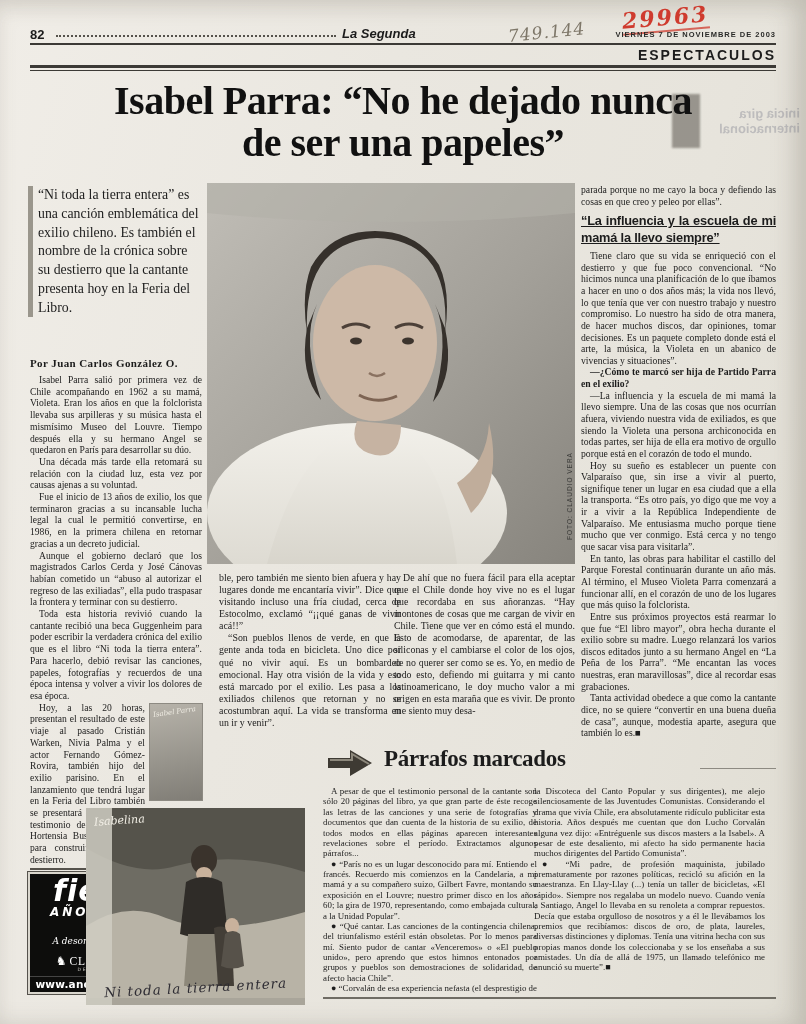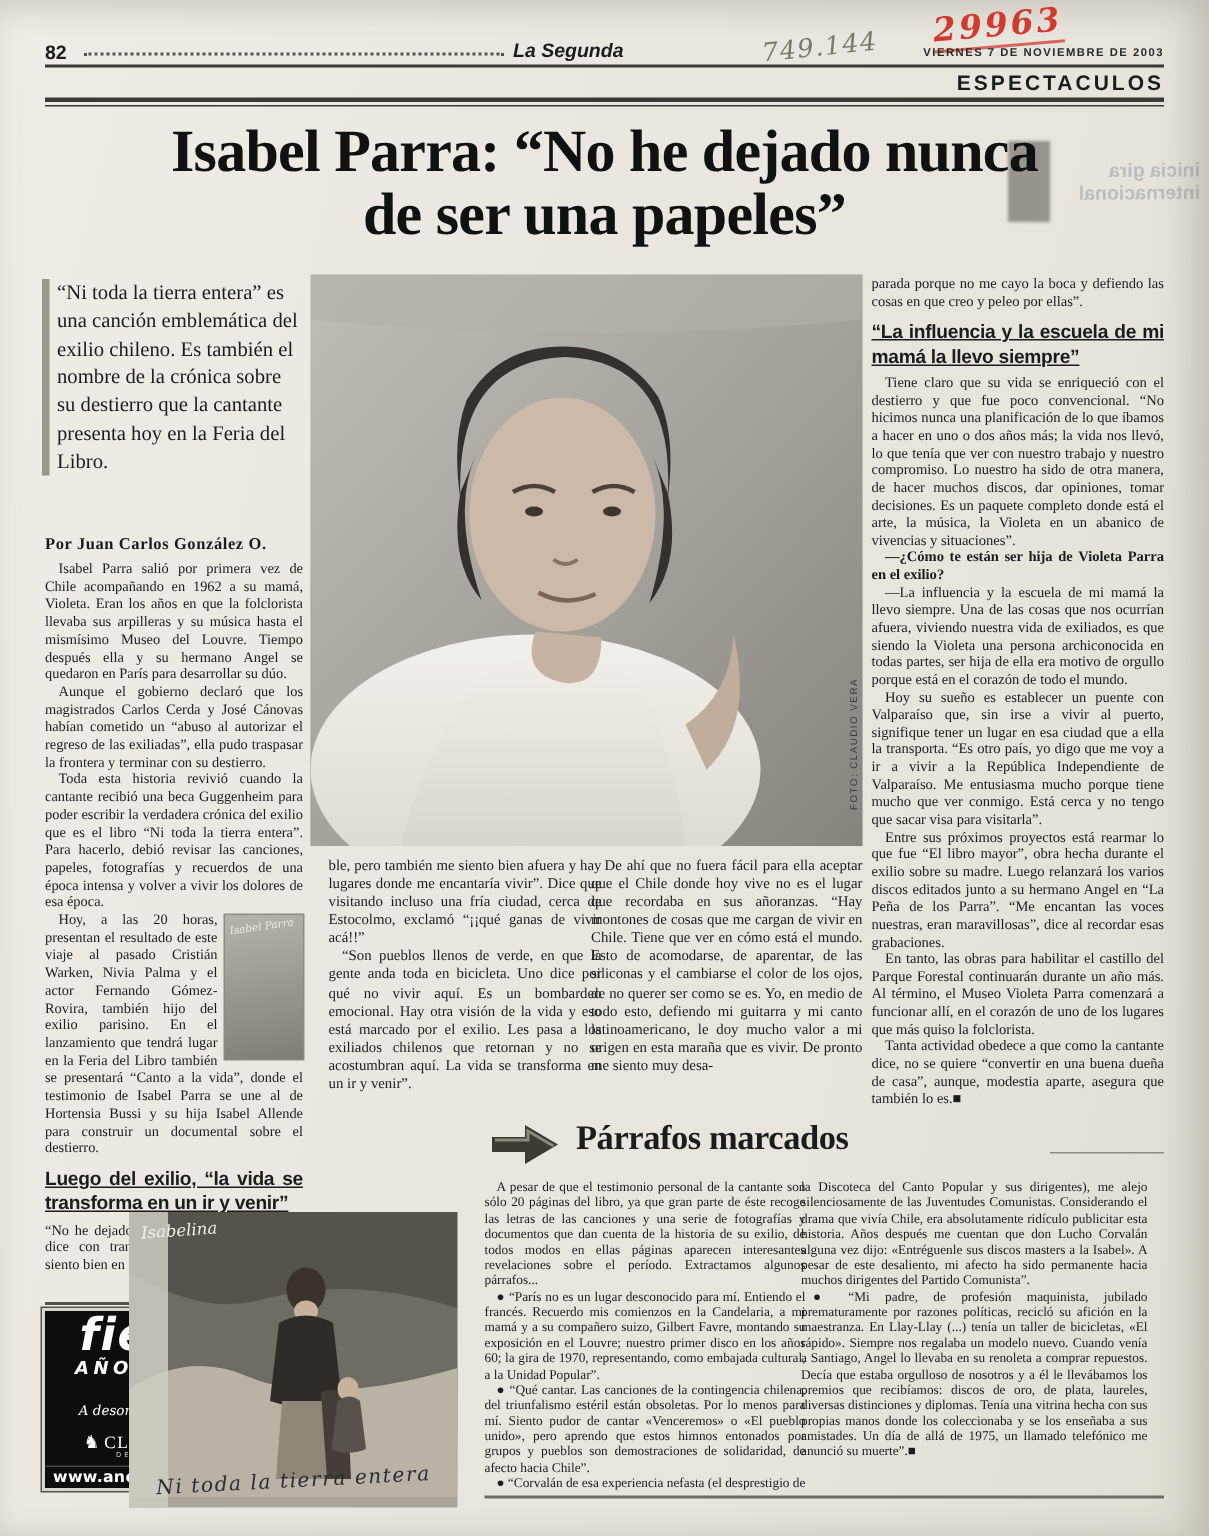--- a/index.html
+++ b/index.html
@@ -93,20 +93,22 @@
   <div class="abs headline" style="left:40px;top:80px;width:726px;">
     <div>Isabel Parra: “No he dejado nunca</div>
     <div>de ser una papeles”</div>
   </div>
 
   <div class="abs lead" style="left:28px;top:186px;width:162px;">“Ni toda la tierra entera” es una canción emblemática del exilio chileno. Es también el nombre de la crónica sobre su destierro que la cantante presenta hoy en la Feria del Libro.</div>
   <div class="abs byline" style="left:30px;top:357px;">Por Juan Carlos González O.</div>
 
   <div class="abs body" style="left:30px;top:374px;width:172px;height:492px;">
     <p>Isabel Parra salió por primera vez de Chile acompañando en 1962 a su mamá, Violeta. Eran los años en que la folclorista llevaba sus arpilleras y su música hasta el mismísimo Museo del Louvre. Tiempo después ella y su hermano Angel se quedaron en París para desarrollar su dúo.</p>
+    <p>Una década más tarde ella retomará su relación con la ciudad luz, esta vez por causas ajenas a su voluntad.</p>
+    <p>Fue el inicio de 13 años de exilio, los que terminaron gracias a su incansable lucha legal la cual le permitió convertirse, en 1986, en la primera chilena en retornar gracias a un decreto judicial.</p>
     <p>Aunque el gobierno declaró que los magistrados Carlos Cerda y José Cánovas habían cometido un “abuso al autorizar el regreso de las exiliadas”, ella pudo traspasar la frontera y terminar con su destierro.</p>
     <p>Toda esta historia revivió cuando la cantante recibió una beca Guggenheim para poder escribir la verdadera crónica del exilio que es el libro “Ni toda la tierra entera”. Para hacerlo, debió revisar las canciones, papeles, fotografías y recuerdos de una época intensa y volver a vivir los dolores de esa época.</p>
     <div class="book-inset">
       <span>Isabel Parra</span>
     </div>
     <p>Hoy, a las 20 horas, presentan el resultado de este viaje al pasado Cristián Warken, Nivia Palma y el actor Fernando Gómez-Rovira, también hijo del exilio parisino. En el lanzamiento que tendrá lugar en la Feria del Libro también se presentará “Canto a la vida”, donde el testimonio de Isabel Parra se une al de Hortensia Bussi y su hija Isabel Allende para construir un documental sobre el destierro.</p>
     <div class="subhead">Luego del exilio, “la vida se transforma en un ir y venir”</div>
     <p class="nind">“No he dejado nunca de ser una exiliada”, dice con tranquilidad Isabel Parra. “Me siento bien en Chile, conforta-</p>
   </div>
   <div class="abs thinrule" style="left:30px;top:868px;width:170px;"></div>
@@ -161,25 +163,25 @@
   </div>
 
   <div class="abs body c2" style="left:394px;top:572px;width:181px;height:176px;">
     <p>De ahí que no fuera fácil para ella aceptar que el Chile donde hoy vive no es el lugar que recordaba en sus añoranzas. “Hay montones de cosas que me cargan de vivir en Chile. Tiene que ver en cómo está el mundo. Esto de acomodarse, de aparentar, de las siliconas y el cambiarse el color de los ojos, de no querer ser como se es. Yo, en medio de todo esto, defiendo mi guitarra y mi canto latinoamericano, le doy mucho valor a mi origen en esta maraña que es vivir. De pronto me siento muy desa-</p>
   </div>
 
   <div class="abs body c4" style="left:581px;top:184px;width:195px;height:566px;">
     <p class="nind">parada porque no me cayo la boca y defiendo las cosas en que creo y peleo por ellas”.</p>
     <div class="subhead">“La influencia y la escuela de mi mamá la llevo siempre”</div>
     <p>Tiene claro que su vida se enriqueció con el destierro y que fue poco convencional. “No hicimos nunca una planificación de lo que íbamos a hacer en uno o dos años más; la vida nos llevó, lo que tenía que ver con nuestro trabajo y nuestro compromiso. Lo nuestro ha sido de otra manera, de hacer muchos discos, dar opiniones, tomar decisiones. Es un paquete completo donde está el arte, la música, la Violeta en un abanico de vivencias y situaciones”.</p>
-    <p class="q">—¿Cómo te están ser hija de Violeta Parra en el exilio?</p>
+    <p class="q">—¿Cómo te marcó ser hija de Partido Parra en el exilio?</p>
     <p>—La influencia y la escuela de mi mamá la llevo siempre. Una de las cosas que nos ocurrían afuera, viviendo nuestra vida de exiliados, es que siendo la Violeta una persona archiconocida en todas partes, ser hija de ella era motivo de orgullo porque está en el corazón de todo el mundo.</p>
     <p>Hoy su sueño es establecer un puente con Valparaíso que, sin irse a vivir al puerto, signifique tener un lugar en esa ciudad que a ella la transporta. “Es otro país, yo digo que me voy a ir a vivir a la República Independiente de Valparaíso. Me entusiasma mucho porque tiene mucho que ver conmigo. Está cerca y no tengo que sacar visa para visitarla”.</p>
+    <p>En tanto, las obras para habilitar el castillo del Parque Forestal continuarán durante un año más. Al término, el Museo Violeta Parra comenzará a funcionar allí, en el corazón de uno de los lugares que más quiso la folclorista.</p>
     <p>Entre sus próximos proyectos está rearmar lo que fue “El libro mayor”, obra hecha durante el exilio sobre su madre. Luego relanzará los varios discos editados junto a su hermano Angel en “La Peña de los Parra”. “Me encantan las voces nuestras, eran maravillosas”, dice al recordar esas grabaciones.</p>
-    <p>En tanto, las obras para habilitar el castillo del Parque Forestal continuarán durante un año más. Al término, el Museo Violeta Parra comenzará a funcionar allí, en el corazón de uno de los lugares que más quiso la folclorista.</p>
     <p>Tanta actividad obedece a que como la cantante dice, no se quiere “convertir en una buena dueña de casa”, aunque, modestia aparte, asegura que también lo es.■</p>
   </div>
   <div class="abs" style="left:700px;top:768px;width:76px;height:1px;background:#8d8a82;"></div>
 
   <div class="abs photo-small" style="left:86px;top:808px;width:219px;height:197px;">
     <svg width="219" height="197" viewBox="0 0 219 197">
       <rect width="219" height="197" fill="#a9a59a"></rect>
       <rect width="219" height="120" fill="#6e6c63"></rect>
       <path d="M0 118 q40 -26 80 -8 q50 20 139 -6 v86 h-219 z" fill="#b8b3a6"></path>
       <path d="M0 40 q50 30 90 18 q60 -16 129 6 v-64 h-219 z" fill="#55534b"></path>

